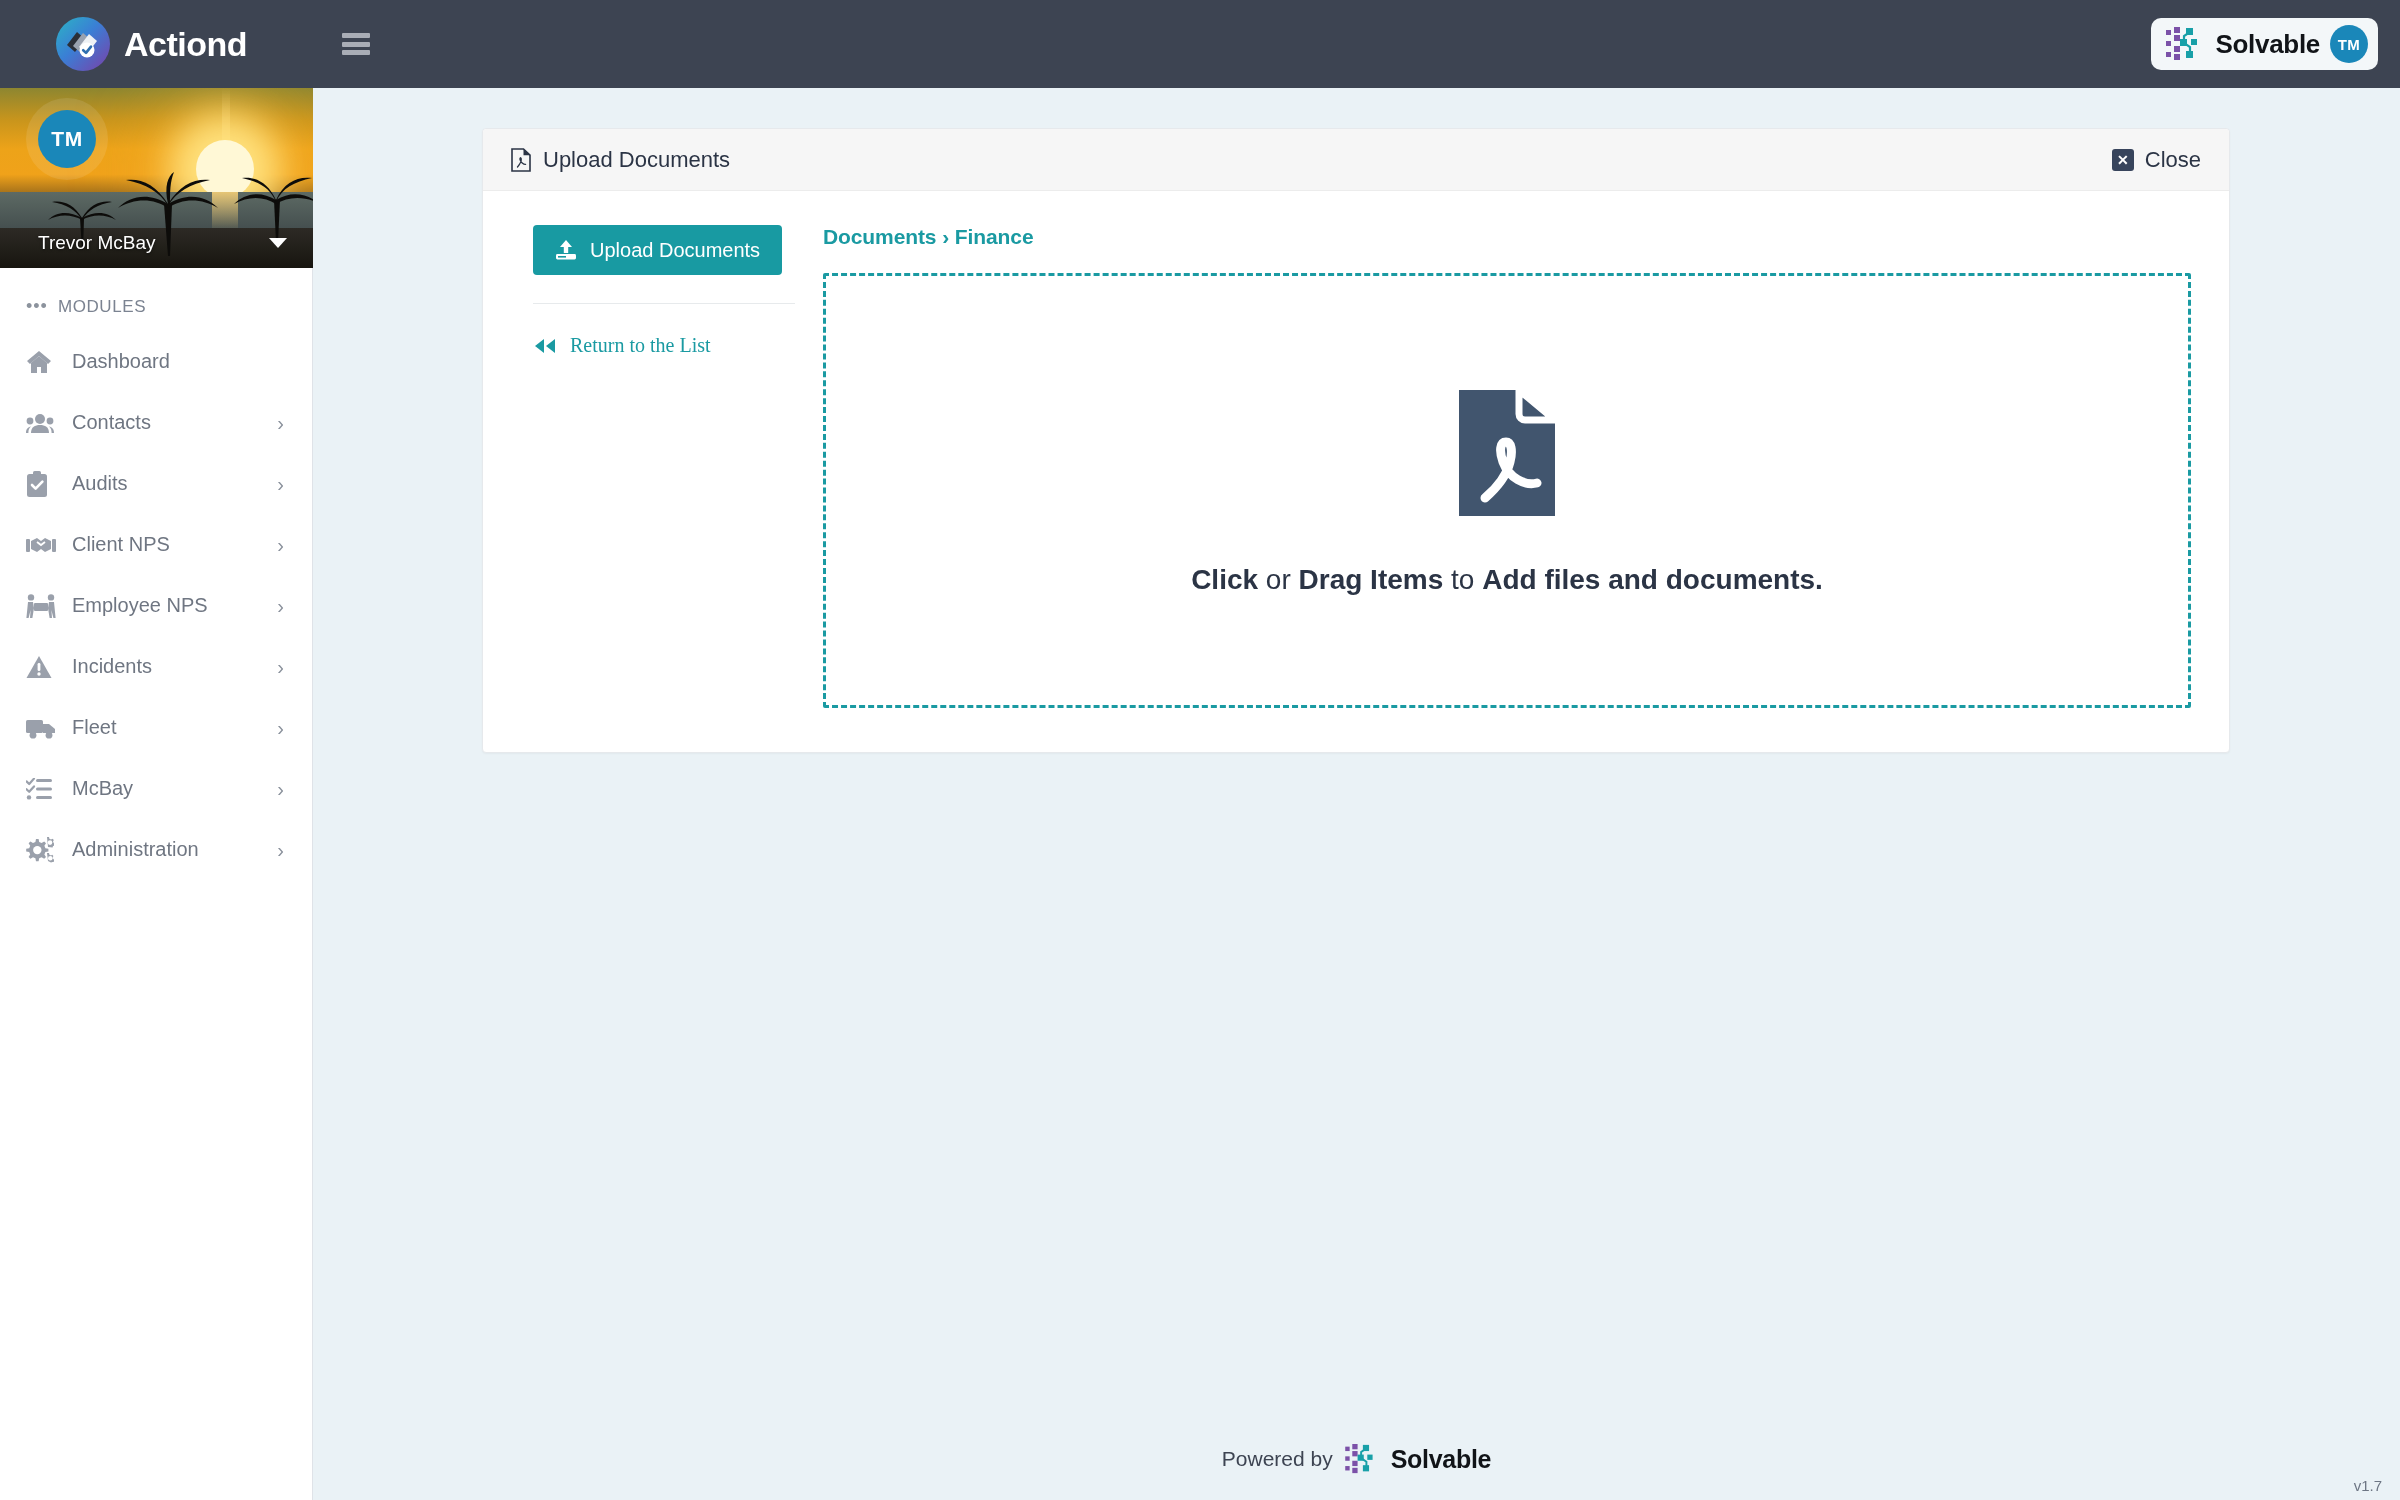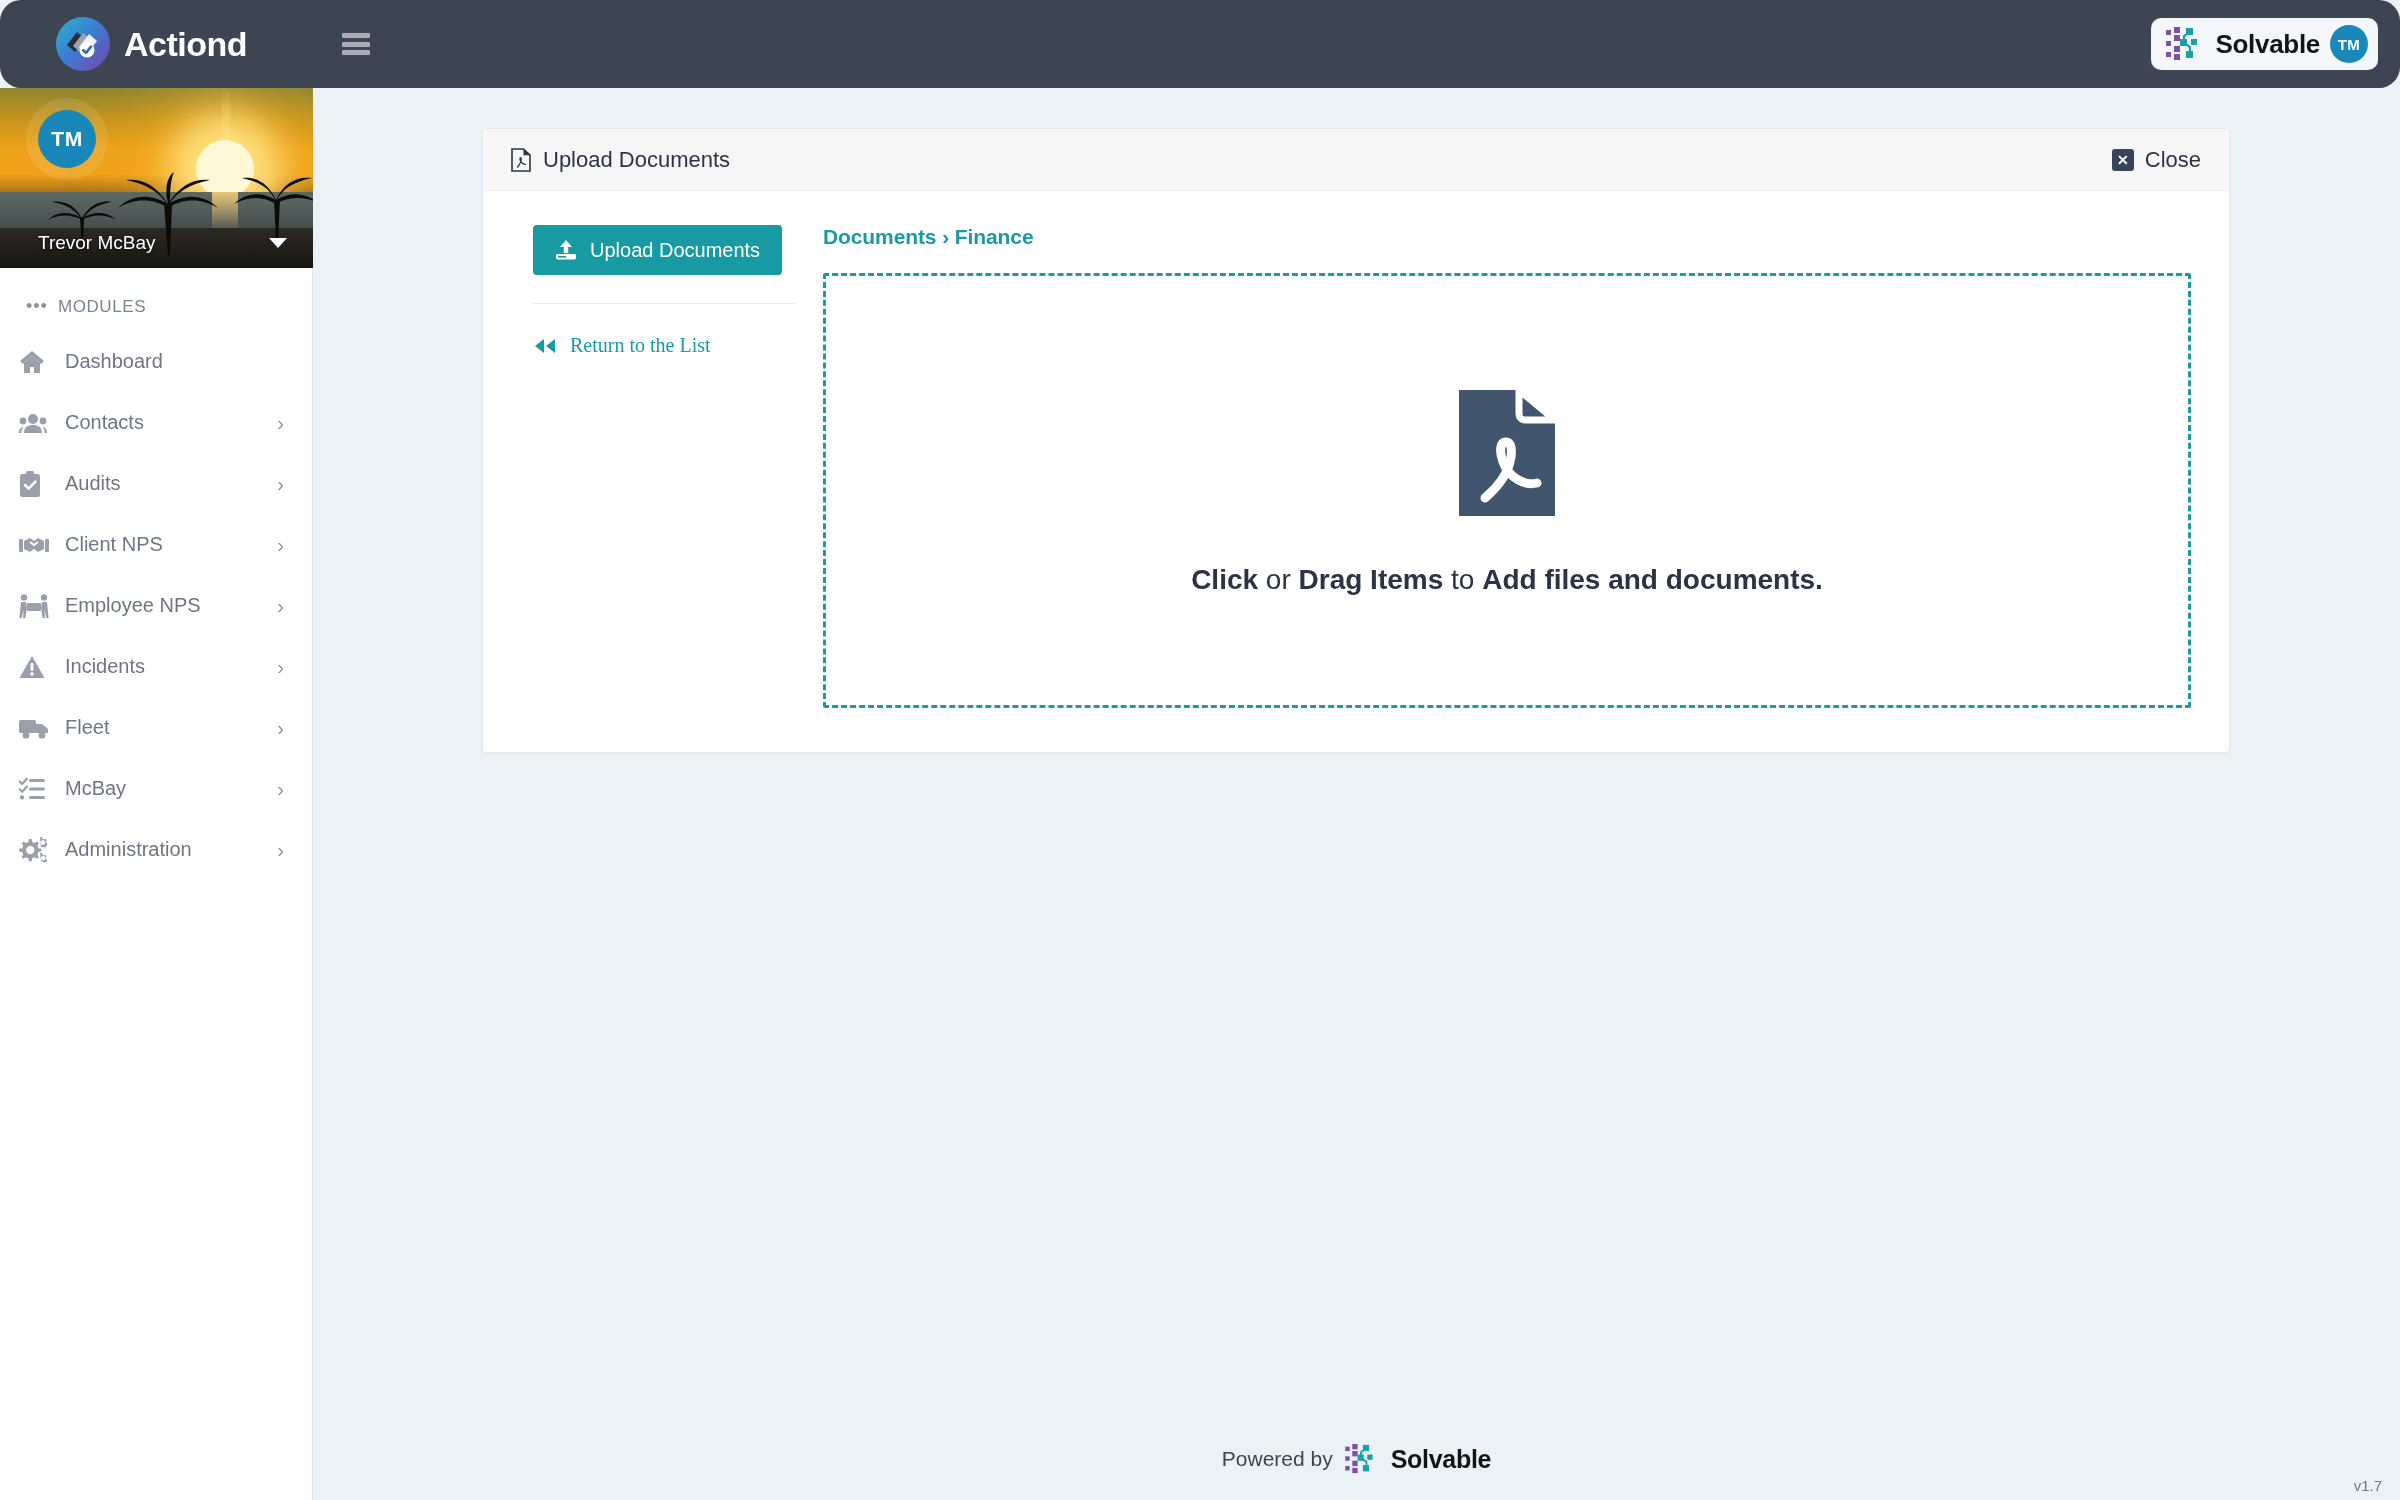--- a/index.html
+++ b/index.html
@@ -8,21 +8,21 @@
     font-family: "Liberation Sans", sans-serif;
     background: #eaf2f6;
     overflow: hidden;
   }
 
   
   .topbar {
     position: absolute; top: 0; left: 0;
     width: 2400px; height: 88px;
     background: #3d4452;
-    display: flex; align-items: center; border-radius: 21px;
+    display: flex; align-items: center;
   }
   .brand { display: flex; align-items: center; width: 313px; padding-left: 56px; }
   .brand-logo {
     width: 54px; height: 54px; border-radius: 50%;
     background: linear-gradient(135deg, #2bb5c4 0%, #3a7fd5 45%, #7b3fa8 100%);
     position: relative; flex: 0 0 auto;
   }
   .brand-logo .pages {
     position: absolute; left: 9px; top: 12px; width: 36px; height: 30px;
   }
@@ -103,21 +103,21 @@
     border-right: 9px solid transparent; border-top: 10px solid #ffffff;
   }
   .modules-label {
     display: flex; align-items: center; gap: 10px;
     padding: 28px 0 14px 26px; color: #7b8391;
     font-size: 17px; letter-spacing: .6px;
   }
   .modules-label .dots { letter-spacing: 1px; font-size: 18px; color: #8c939d; }
   .nav-item {
     display: flex; align-items: center; height: 61px;
-    padding: 0 26px 0 19px; cursor: pointer; position: relative;
+    padding: 0 26px 0 26px; cursor: pointer; position: relative;
   }
   .nav-item .ico {
     width: 34px; display: flex; align-items: center; justify-content: flex-start;
     flex: 0 0 34px;
   }
   .nav-item .lbl {
     margin-left: 12px; font-size: 20px; color: #6f7682; white-space: nowrap;
   }
   .nav-item.active .lbl { color: #2b3445; font-weight: 500; }
   .nav-item .chev {

